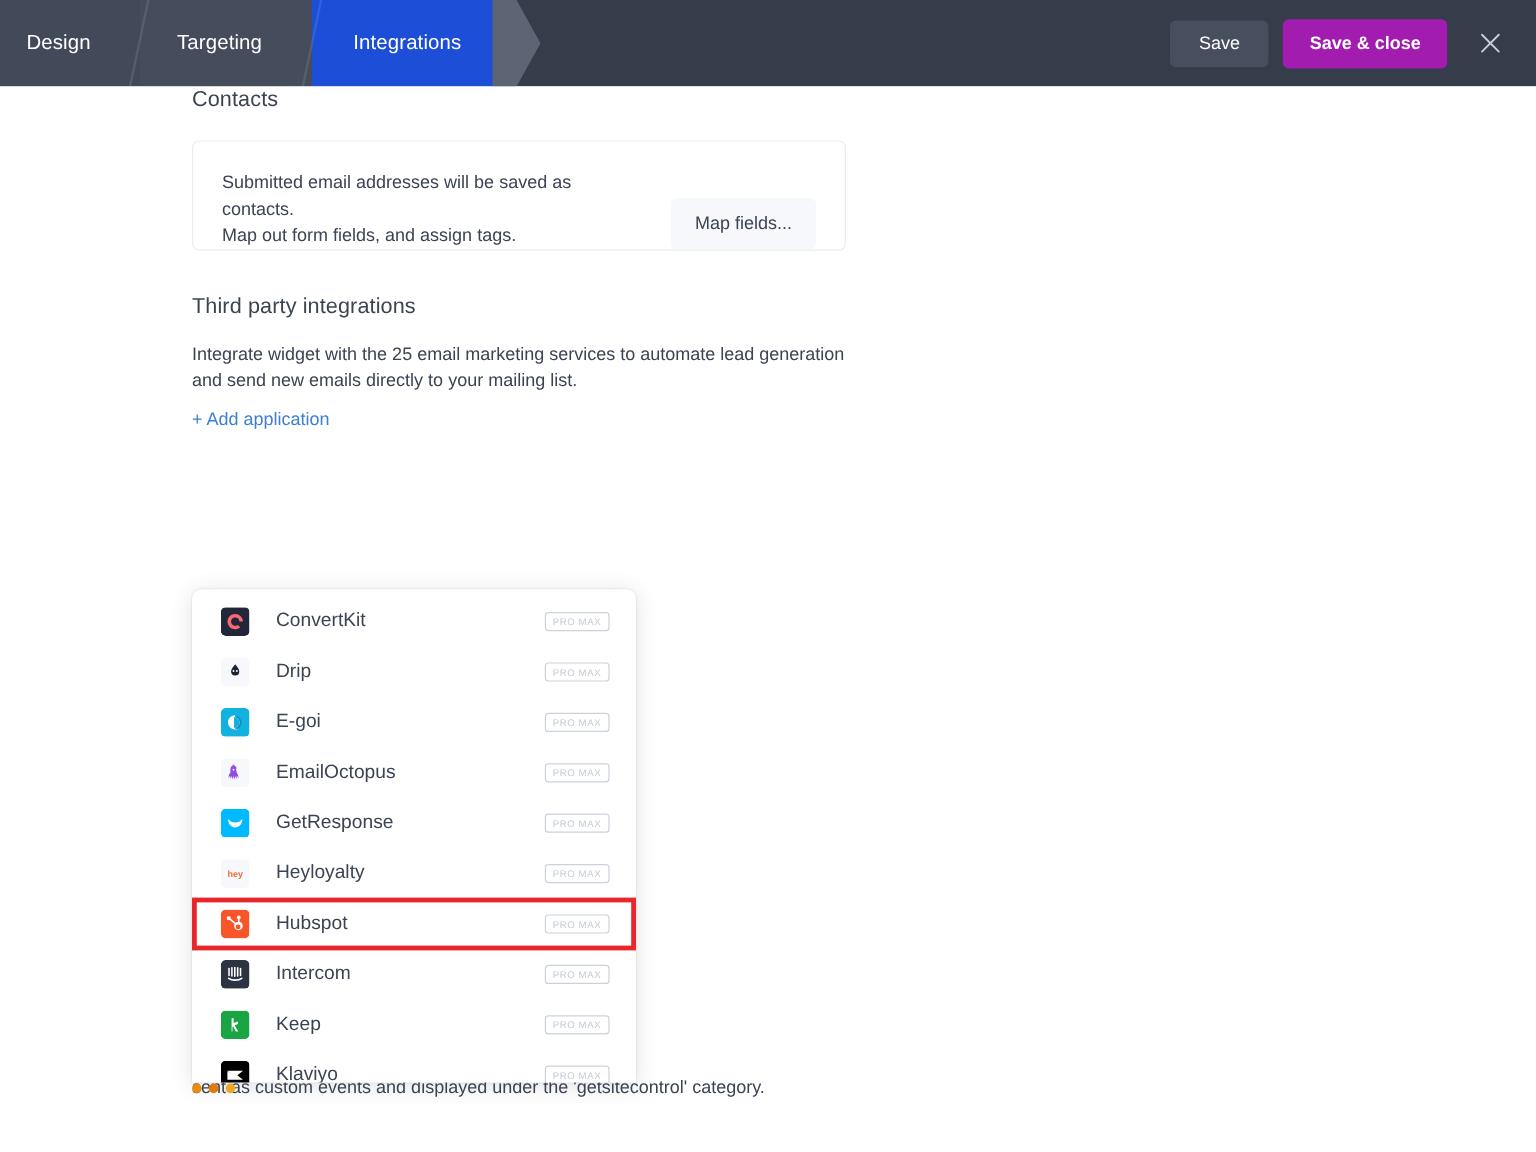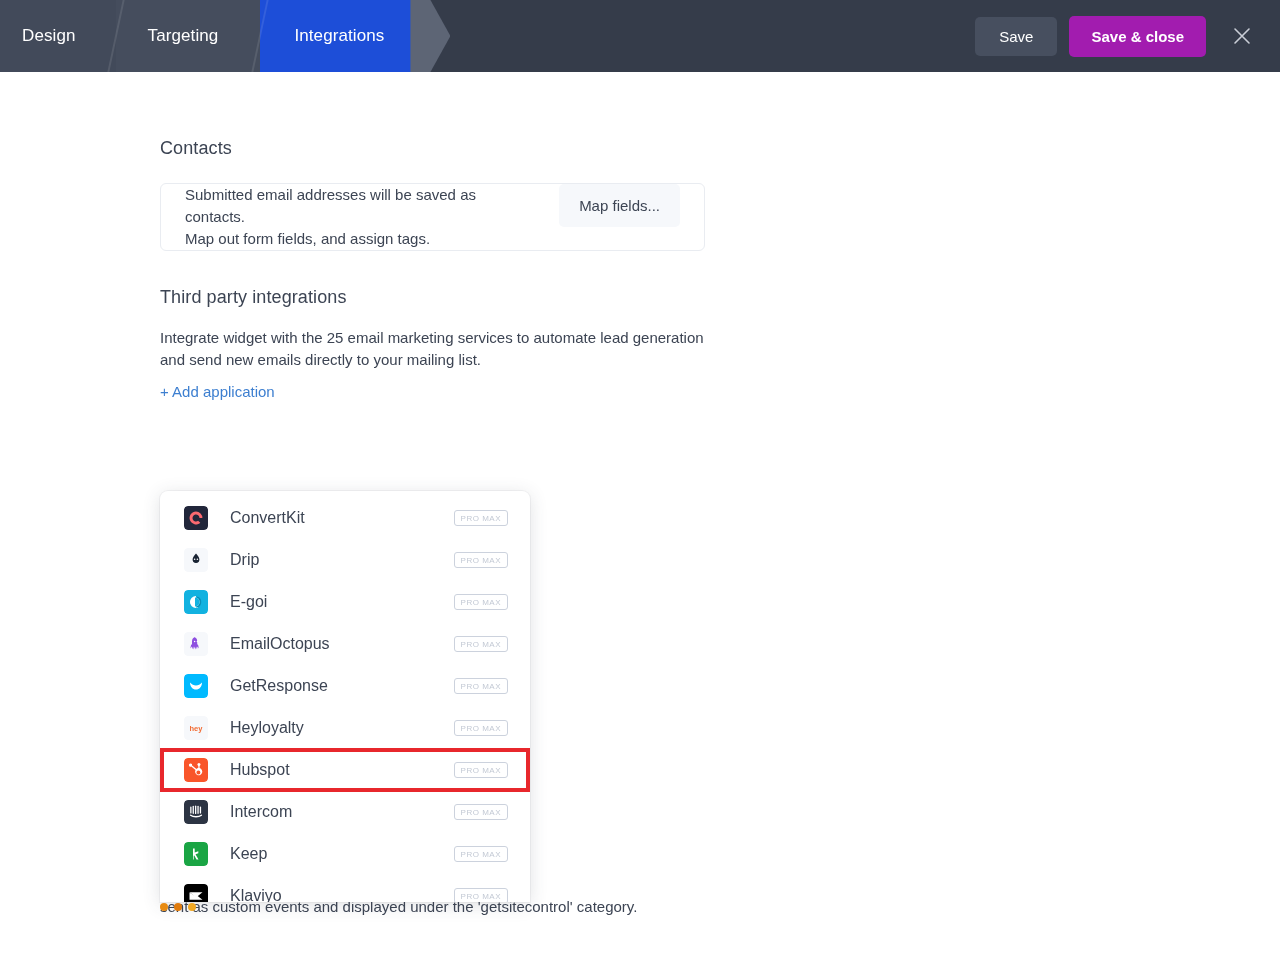--- a/index.html
+++ b/index.html
@@ -131,31 +131,30 @@
   .inner {
     position: absolute;
     left: 160px;
     top: 0;
     width: 545px;
   }
 
   .sec-title {
     font-size: 18px;
     color: #3c4453;
-    margin-top: 66px;
     letter-spacing: .1px;
   }
 
   .contacts-card {
     margin-top: 24px;
     border: 1px solid #e9ecf1;
     border-radius: 6px;
-    height: 68px;
-    display: flex;
-    align-items: flex-start;
+    height: 92px;
+    display: flex;
+    align-items: flex-end;
     justify-content: space-between;
     padding: 0 24px;
     gap: 48px;
   }
 
   .contacts-text {
     font-size: 15px;
     line-height: 22px;
     color: #3c4453;
   }

